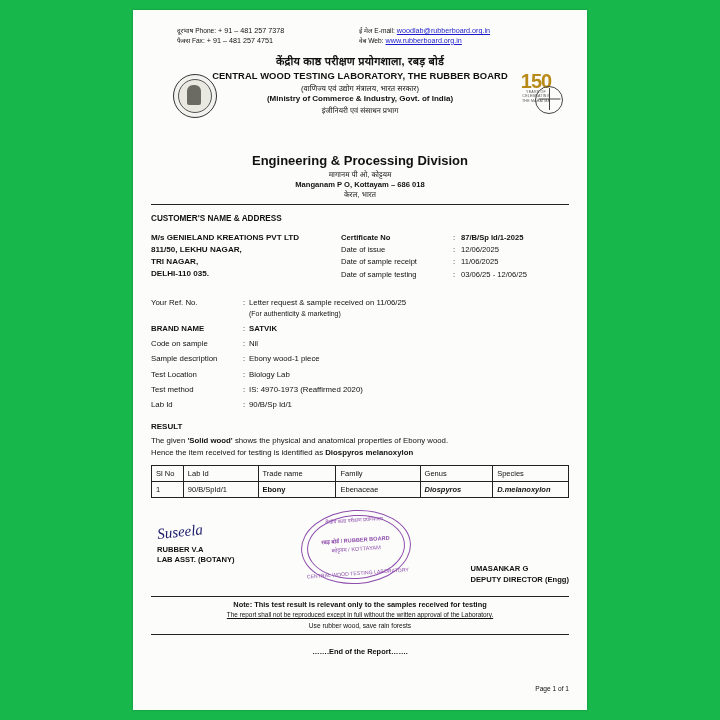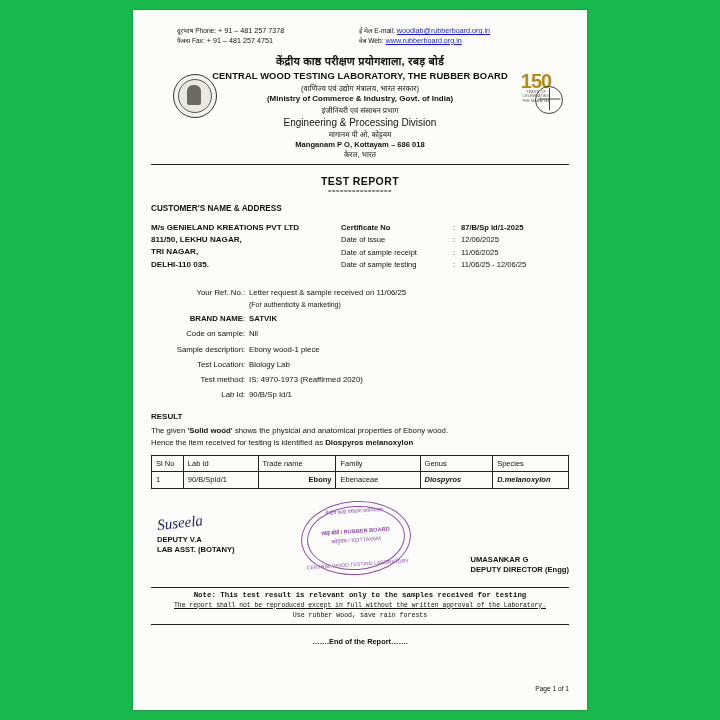--- a/index.html
+++ b/index.html
@@ -30,21 +30,21 @@
   .c-row{white-space:nowrap;}
   .lbl{font-size:6.6px;}
   .link{color:#1a1acc;text-decoration:underline;}
   
   .titleblock{text-align:center;position:relative;padding-top:2px;}
   .hindi1{font-size:11px;font-weight:bold;letter-spacing:.2px;}
   .eng1{font-size:9.4px;font-weight:bold;letter-spacing:.1px;margin-top:1px;}
   .hindi2{font-size:7.6px;margin-top:1px;}
   .eng2{font-size:8px;font-weight:bold;margin-top:.5px;}
   .hindi3{font-size:7.4px;margin-top:1px;}
-  .eng3{font-size:10px;font-weight:normal;}
+  .eng3{font-size:13px;font-weight:bold;margin-top:36px;}
   .hindi4{font-size:7.4px;}
   .eng4{font-size:7.6px;font-weight:bold;}
   .hindi5{font-size:7.4px;}
   .eng5{font-size:7.6px;font-weight:bold;}
   .emblem{
     position:absolute;left:22px;top:22px;width:46px;height:46px;
   }
   .emblem .ring{
     width:42px;height:42px;border:1.4px solid #333;border-radius:50%;
     display:flex;align-items:center;justify-content:center;
@@ -84,38 +84,38 @@
   .addr{width:190px;font-size:8.1px;font-weight:bold;line-height:1.5;}
   .certblk{flex:1;font-size:7.6px;line-height:1.62;}
   .certline{display:flex;}
   .certline .k{width:112px;}
   .certline .c{width:8px;}
   .certline .v{flex:1;}
   .certline.b .v,.certline.b .k{font-weight:bold;}
   
   .details{margin-top:14px;font-size:7.8px;line-height:1.95;}
   .drow{display:flex;}
-  .drow .k{width:92px;text-align:right;}
+  .drow .k{width:92px;}
   .drow .c{width:6px;}
   .drow .v{flex:1;}
   .sub-note{font-size:7px;margin-left:98px;margin-top:-3px;}
   .bold{font-weight:bold;}
   
   .resulthead{font-size:8px;font-weight:bold;margin-top:10px;}
   .resulttext{font-size:7.8px;line-height:1.55;margin-top:2px;}
   .ital{font-weight:bold;}
   
   table.res{
     border-collapse:collapse;margin-top:6px;width:100%;font-size:7.5px;
   }
   table.res th,table.res td{
     border:1px solid #222;padding:2.5px 4px;text-align:left;
   }
   table.res th{font-weight:normal;margin-top:47px;}
-  table.res td.b{font-weight:bold;text-align:right;}
+  table.res td.b{font-weight:bold;}
   table.res td.i{font-style:italic;font-weight:bold;}
   .col1{width:26px;}
   .col2{width:72px;}
   .col3{width:80px;}
   .col4{width:84px;}
   .col5{width:70px;}
   
   .sigzone{position:relative;height:84px;margin-top:10px;}
   .sigleft{position:absolute;left:6px;top:12px;}
   .sigscript{
@@ -134,21 +134,21 @@
     position:absolute;left:5px;top:4px;right:5px;bottom:4px;
     border:1px solid #7b2fa0;border-radius:50%;
   }
   .stamp .s1{position:absolute;left:0;right:0;top:6px;font-size:5.2px;}
   .stamp .s2{position:absolute;left:0;right:0;top:26px;font-size:5.6px;font-weight:bold;}
   .stamp .s3{position:absolute;left:0;right:0;top:35px;font-size:5.6px;}
   .stamp .s4{position:absolute;left:0;right:0;bottom:6px;font-size:5.2px;}
   
   .notebox{
     border-top:1.1px solid #222;border-bottom:1.1px solid #222;
-    margin-top:4px;padding:3px 0 3px 0;text-align:center;font-family:Liberation Mono, monospace;
+    margin-top:4px;padding:3px 0 3px 0;text-align:center;
   }
   .note1{font-size:7.4px;font-weight:bold;}
   .note2{font-size:6.4px;text-decoration:underline;margin-top:1px;}
   .note3{font-size:6.6px;margin-top:2px;}
   .endline{text-align:center;font-size:7.4px;margin-top:12px;font-weight:bold;}
   .pagenum{position:absolute;right:0;bottom:0;font-size:6.6px;}
 </style>
 </head>
 <body>
 
@@ -199,24 +199,20 @@
       <div class="eng2">(Ministry of Commerce &amp; Industry, Govt. of India)</div>
       <div class="hindi3">इंजीनियरी एवं संसाधन प्रभाग</div>
       <div class="eng3">Engineering &amp; Processing Division</div>
       <div class="hindi4">मागानम पी ओ, कोट्टयम</div>
       <div class="eng4">Manganam P O, Kottayam – 686 018</div>
       <div class="hindi5">केरल, भारत</div>
     </div>
 
     <hr class="rule">
 
-    <div class="treport">
-      <div class="t">TEST REPORT</div>
-      <div class="dash">================</div>
-    </div>
 
     <div class="custhead">CUSTOMER'S NAME &amp; ADDRESS</div>
 
     <div class="addrrow">
       <div class="addr">
         <div>M/s GENIELAND KREATIONS PVT LTD</div>
         <div>811/50, LEKHU NAGAR,</div>
         <div>TRI NAGAR,</div>
         <div>DELHI-110 035.</div>
       </div>
@@ -232,21 +228,21 @@
           <span class="v">12/06/2025</span>
         </div>
         <div class="certline">
           <span class="k">Date of sample receipt</span>
           <span class="c">:</span>
           <span class="v">11/06/2025</span>
         </div>
         <div class="certline">
           <span class="k">Date of sample testing</span>
           <span class="c">:</span>
-          <span class="v">11/06/25 - 12/06/25</span>
+          <span class="v">03/06/25 - 12/06/25</span>
         </div>
       </div>
     </div>
 
     <div class="details">
       <div class="drow">
         <span class="k">Your Ref. No.</span>
         <span class="c">:</span>
         <span class="v">Letter request &amp; sample received on 11/06/25</span>
       </div>
@@ -308,21 +304,21 @@
           <td>Ebenaceae</td>
           <td class="i">Diospyros</td>
           <td class="i">D.melanoxylon</td>
         </tr>
       </tbody>
     </table>
 
     <div class="sigzone">
       <div class="sigleft">
         <div class="sigscript">Suseela</div>
-        <div class="signame">DEPUTY V.A</div>
+        <div class="signame">RUBBER V.A</div>
         <div class="signame">LAB ASST. (BOTANY)</div>
       </div>
 
       <div class="stamp">
         <div class="ring2"></div>
         <div class="s1">केंद्रीय काष्ठ परीक्षण प्रयोगशाला</div>
         <div class="s2">रबड़ बोर्ड  /  RUBBER BOARD</div>
         <div class="s3">कोट्टयम  /  KOTTAYAM</div>
         <div class="s4">CENTRAL WOOD TESTING LABORATORY</div>
       </div>

